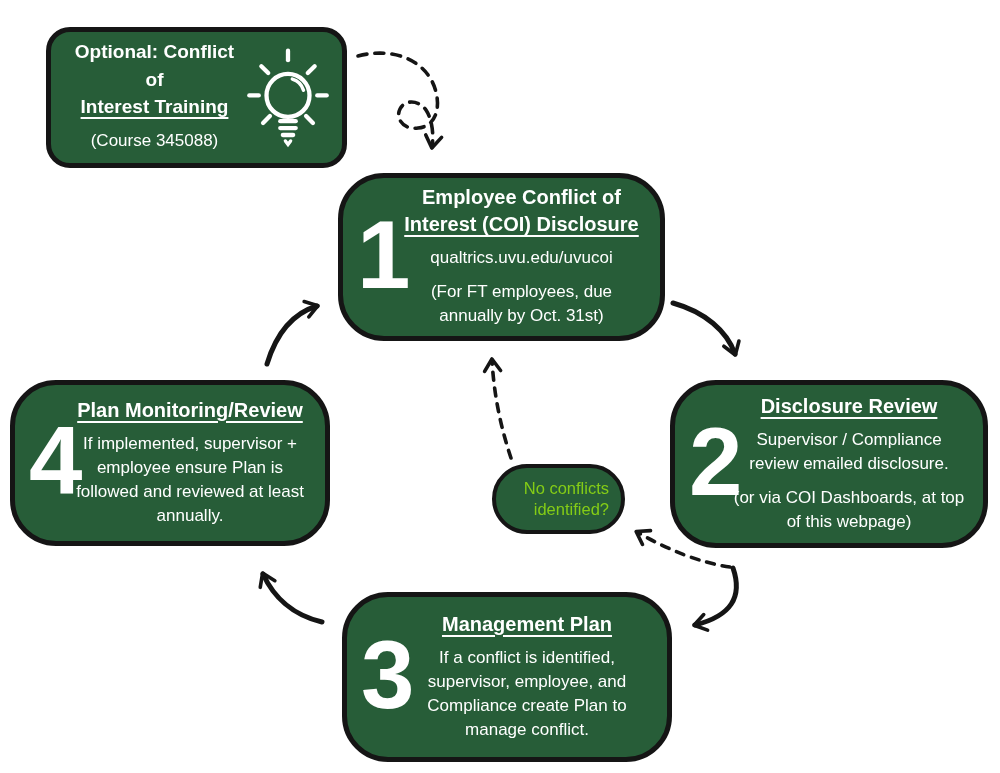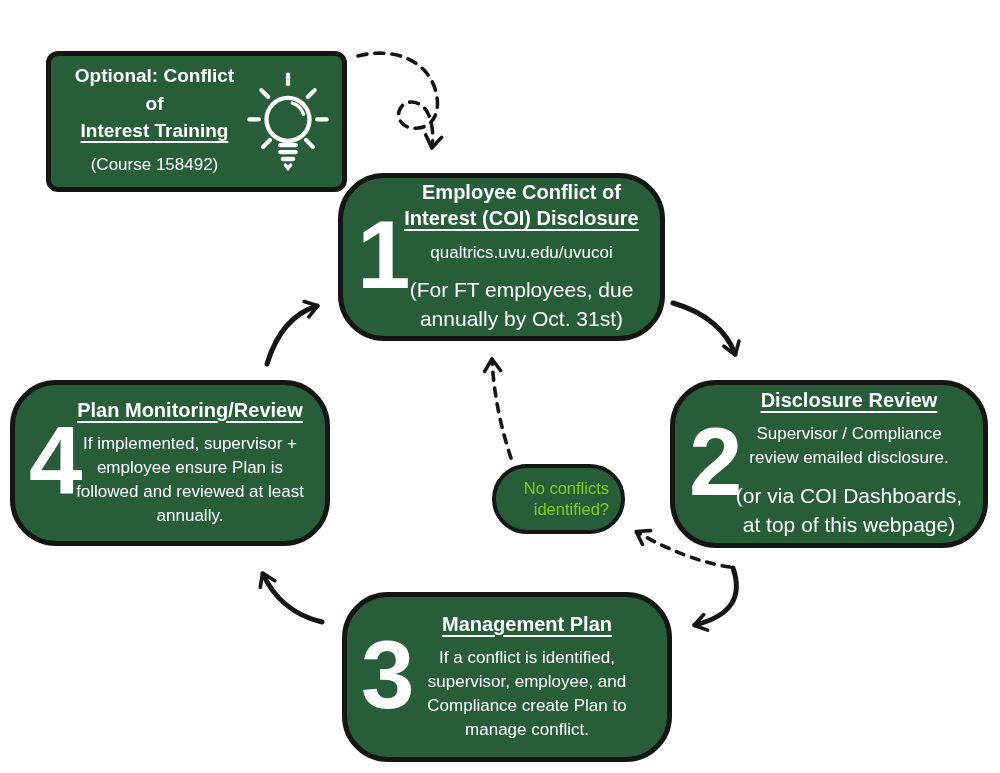--- a/index.html
+++ b/index.html
@@ -18,23 +18,23 @@
     font-size:96px;font-weight:800;line-height:1;color:#fff;letter-spacing:-2px;
   }
   .step-content{
     height:100%;display:flex;flex-direction:column;justify-content:center;
     align-items:center;text-align:center;box-sizing:border-box;
     padding:10px 18px 11px 58px;
   }
   .step-title{font-weight:bold;font-size:20px;line-height:1.32;}
   .u{text-decoration:underline;text-decoration-thickness:2px;text-underline-offset:4px;}
   .step-body{font-size:17px;line-height:1.42;margin-top:9px;}
-  .step-note{font-size:21px;line-height:1.42;margin-top:10px;}
+  .step-note{font-size:17px;line-height:1.42;margin-top:10px;}
   
-  .optional{border-radius:12px;margin-top:24px;}
+  .optional{border-radius:24px;}
   .optional-inner{
     height:100%;display:flex;align-items:center;box-sizing:border-box;padding:8px 10px 8px 14px;
   }
   .optional-text{flex:1 1 auto;text-align:center;}
   .optional-title{font-weight:bold;font-size:19px;line-height:1.45;}
   .optional-sub{font-size:17px;line-height:1.9;margin-top:4px;}
   .bulb{flex:0 0 88px;display:flex;align-items:center;justify-content:center;}
   
   .decision{
     position:absolute;background:var(--green,#275d38);
@@ -80,21 +80,21 @@
   </svg>
 
   <div class="card optional" id="card-optional">
     <div class="optional-inner">
       <div class="optional-text">
         <div class="optional-title">
           <div>Optional: Conflict of</div>
           <div class="u">Interest Training</div>
         </div>
         <div class="optional-sub">
-          <div>(Course 158492)</div>
+          <div>(Course 345088)</div>
         </div>
       </div>
       <div class="bulb">
         <svg width="86" height="104" viewBox="0 0 100 118" fill="none">
           <g stroke="#ffffff" stroke-width="5" stroke-linecap="round">
             <line x1="50" y1="4" x2="50" y2="15"></line>
             <line x1="19" y1="22" x2="27" y2="30"></line>
             <line x1="81" y1="22" x2="73" y2="30"></line>
             <line x1="5" y1="56" x2="16" y2="56"></line>
             <line x1="84" y1="56" x2="95" y2="56"></line>

